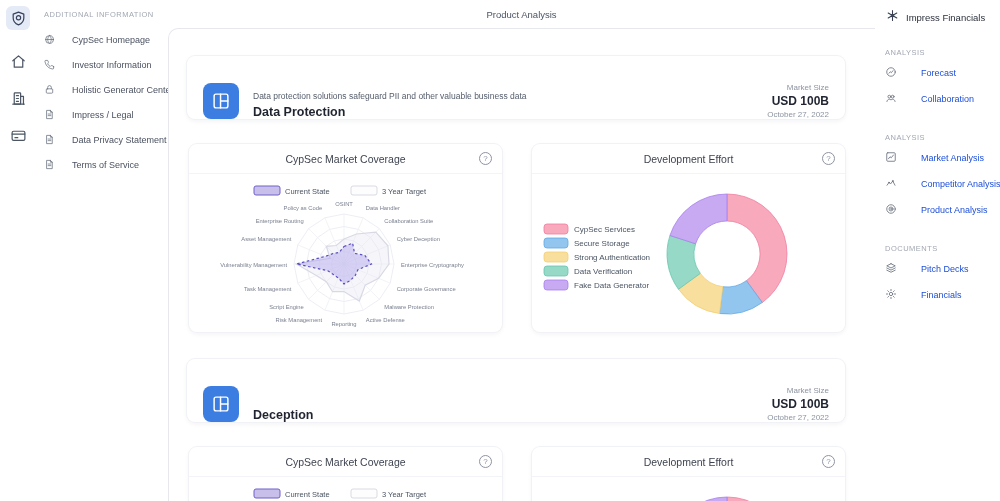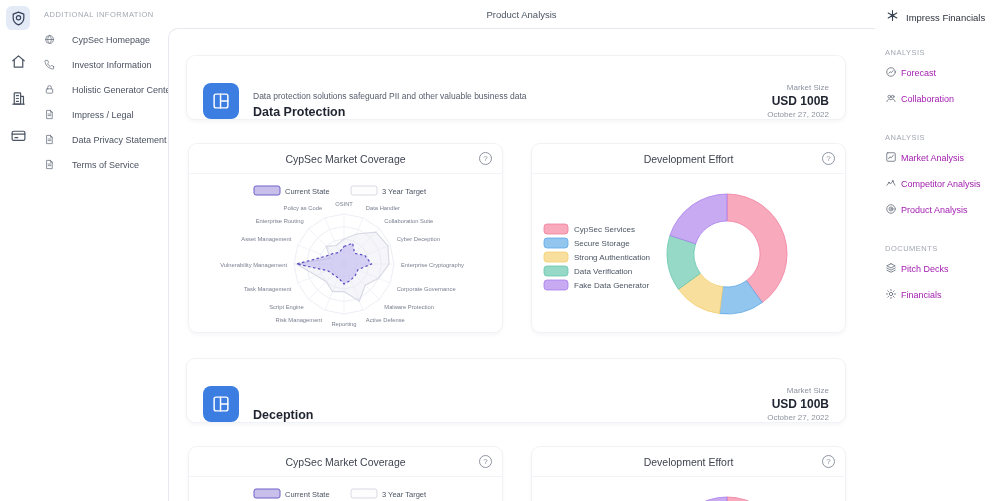--- a/index.html
+++ b/index.html
@@ -53,21 +53,21 @@
     border-radius:50%; color:#8d93a0; font-size:8px; line-height:11px; text-align:center; cursor:pointer; }
   .chart-body { height:158px; }
   .chart-body svg { display:block; }
 
   
   .rightbar { width:125px; flex:0 0 125px; padding:8px 0 0 8px; }
   .rb-brand { display:flex; align-items:center; gap:6px; padding-left:2px; cursor:pointer; }
   .rb-brand svg { width:15px; height:15px; color:#374151; }
   .rb-brand .lbl { font-size:9.5px; color:#2c313c; }
   .rb-section-label { font-size:7.5px; letter-spacing:.5px; color:#a2a7b2; margin:21px 0 3px 2px; }
-  .rb-item { display:flex; align-items:center; gap:4px; height:26px; padding-left:2px; color:#a21caf; cursor:pointer; }
+  .rb-item { display:flex; align-items:center; gap:24px; height:26px; padding-left:2px; color:#1d4ed8; cursor:pointer; }
   .rb-item svg { width:12px; height:12px; color:#6b7280; }
   .rb-item .lbl { font-size:9px; white-space:nowrap; }
 </style>
 </head>
 <body>
 
 <div class="app">
 
   <div class="rail" id="rail">
       <div class="rail-icon active">

